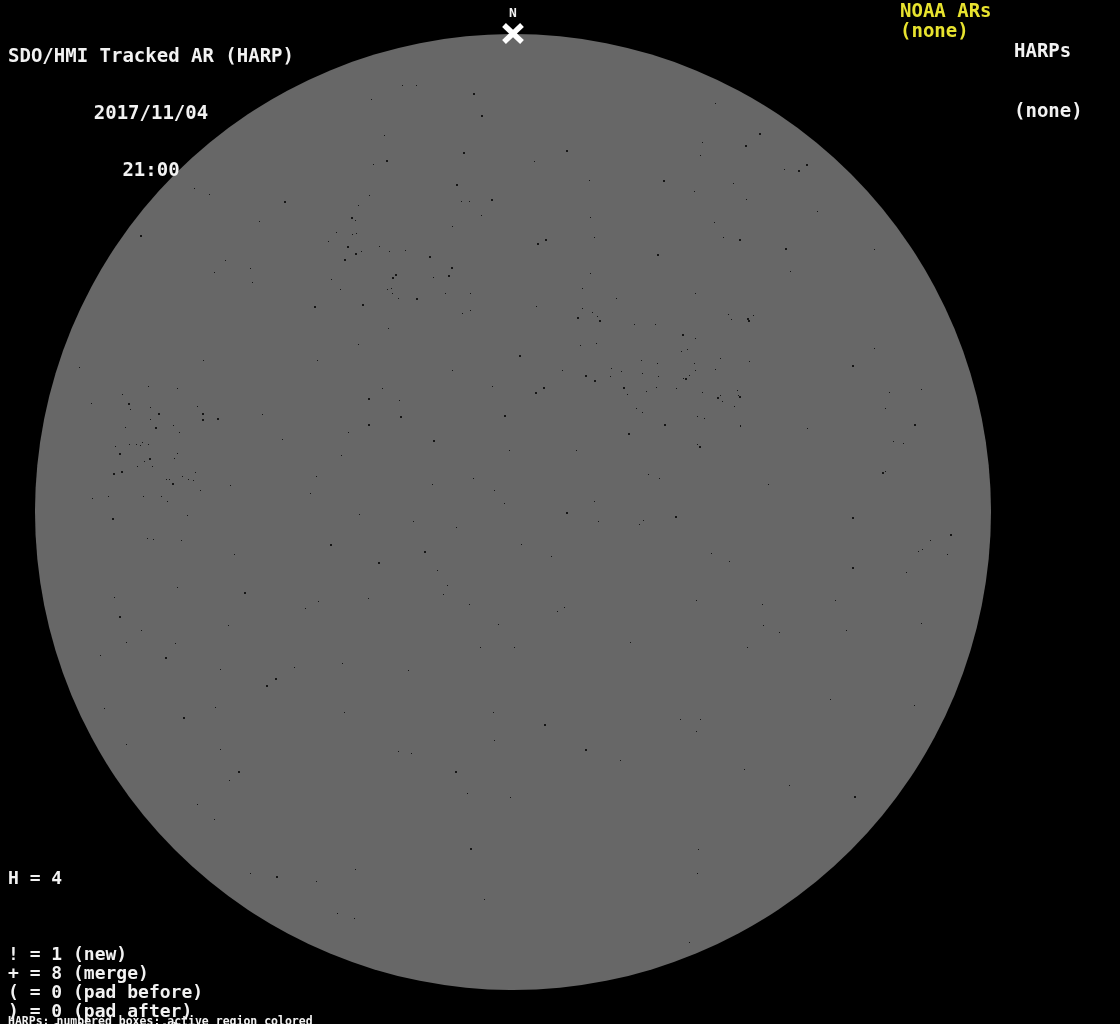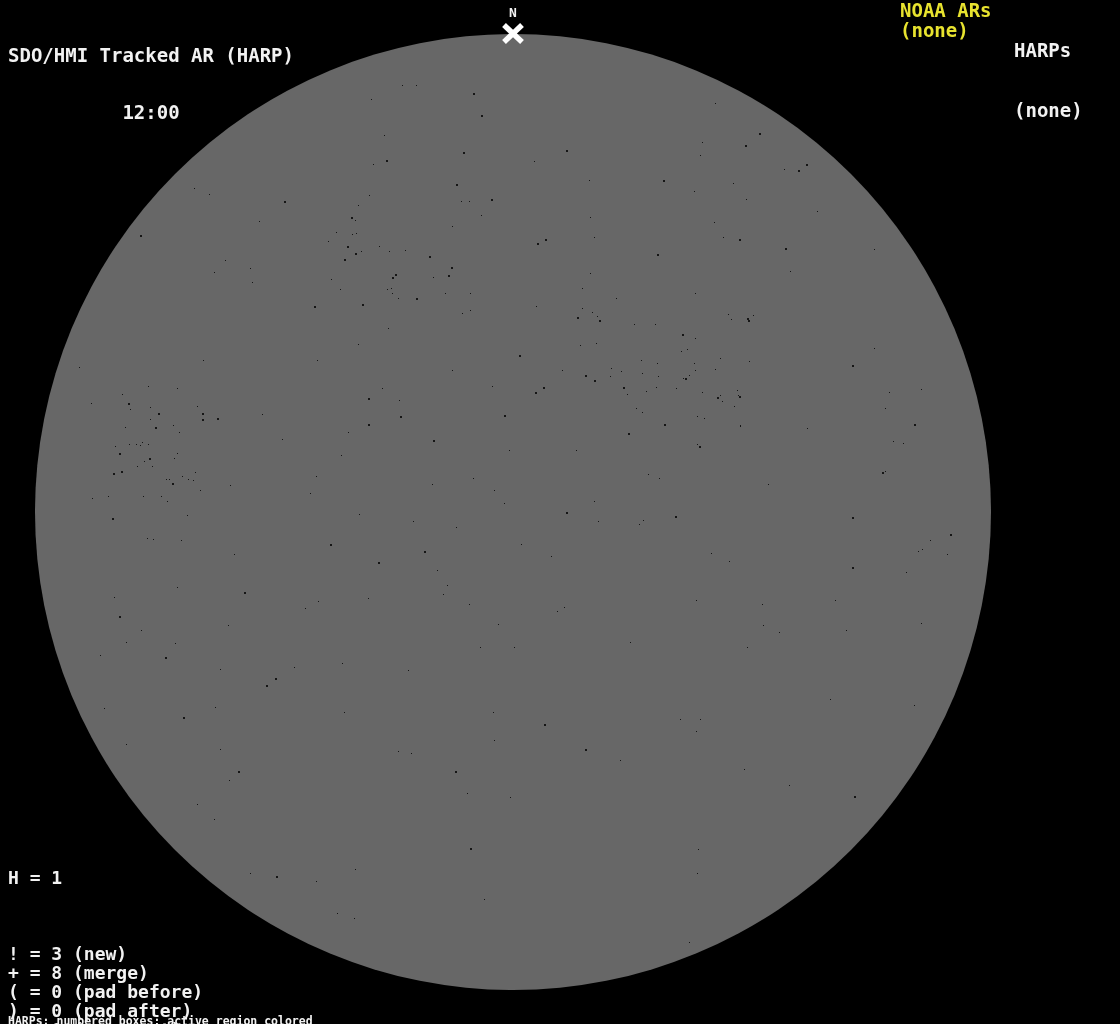--- a/index.html
+++ b/index.html
@@ -406,43 +406,44 @@
       <div class="speck" style="left: 754px; top: 751px; width: 1px; height: 1px; background: rgb(22, 22, 22);"></div>
       <div class="speck" style="left: 449px; top: 865px; width: 1px; height: 1px; background: rgb(22, 22, 22);"></div>
       <div class="speck" style="left: 302px; top: 879px; width: 1px; height: 1px; background: rgb(22, 22, 22);"></div>
       <div class="speck" style="left: 654px; top: 908px; width: 1px; height: 1px; background: rgb(22, 22, 22);"></div>
       <div class="speck" style="left: 709px; top: 735px; width: 1px; height: 1px; background: rgb(22, 22, 22);"></div>
       <div class="speck" style="left: 231px; top: 651px; width: 2px; height: 2px; background: rgb(22, 22, 22);"></div>
     </div>
 
   <div class="title-block txt">
     <div>SDO/HMI Tracked AR (HARP)</div>
-    <div>12:00</div>
+    <div>2017/11/04</div>
+    <div>21:00</div>
   </div>
 
   <div class="tr-col noaa" style="color: rgb(232, 227, 47);">
     <div>NOAA ARs</div>
     <div>(none)</div>
   </div>
 
   <div class="tr-col harps txt" style="color: rgb(242, 242, 242);">
     <div>HARPs</div>
     <div>(none)</div>
   </div>
 
   <div class="north-label txt">N</div>
 
   <svg class="north-x" width="24" height="23" viewBox="0 0 24 23">
     <line x1="3" y1="3" x2="21" y2="20" stroke="#ffffff" stroke-width="5.5"></line>
     <line x1="21" y1="3" x2="3" y2="20" stroke="#ffffff" stroke-width="5.5"></line>
   </svg>
 
   <div class="legend txt">
-    <div class="legend-h">H = 1</div>
-    <div class="legend-list"><div>! = 3 (new)</div><div>+ = 8 (merge)</div><div>( = 0 (pad before)</div><div>) = 0 (pad after)</div><div>~ = 0 (use past)</div></div>
+    <div class="legend-h">H = 4</div>
+    <div class="legend-list"><div>! = 1 (new)</div><div>+ = 8 (merge)</div><div>( = 0 (pad before)</div><div>) = 0 (pad after)</div><div>~ = 0 (use past)</div></div>
   </div>
 
   <div class="footer txt">
     <div>HARPs: numbered boxes; active region colored</div>
     
   </div>
 
 </div>
 
 </body></html>

